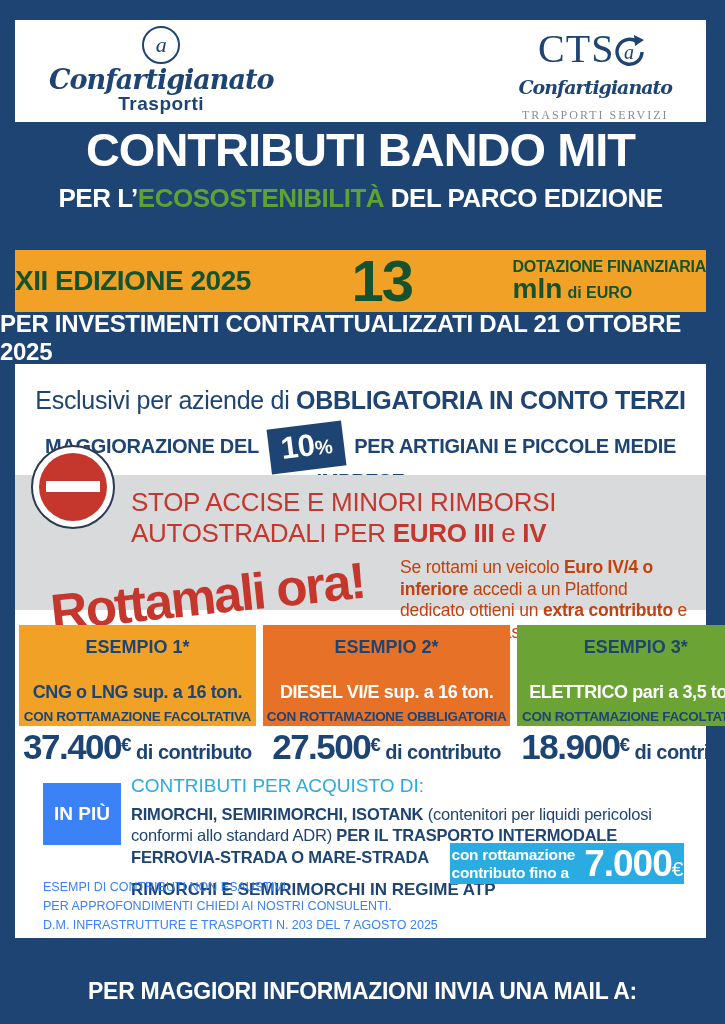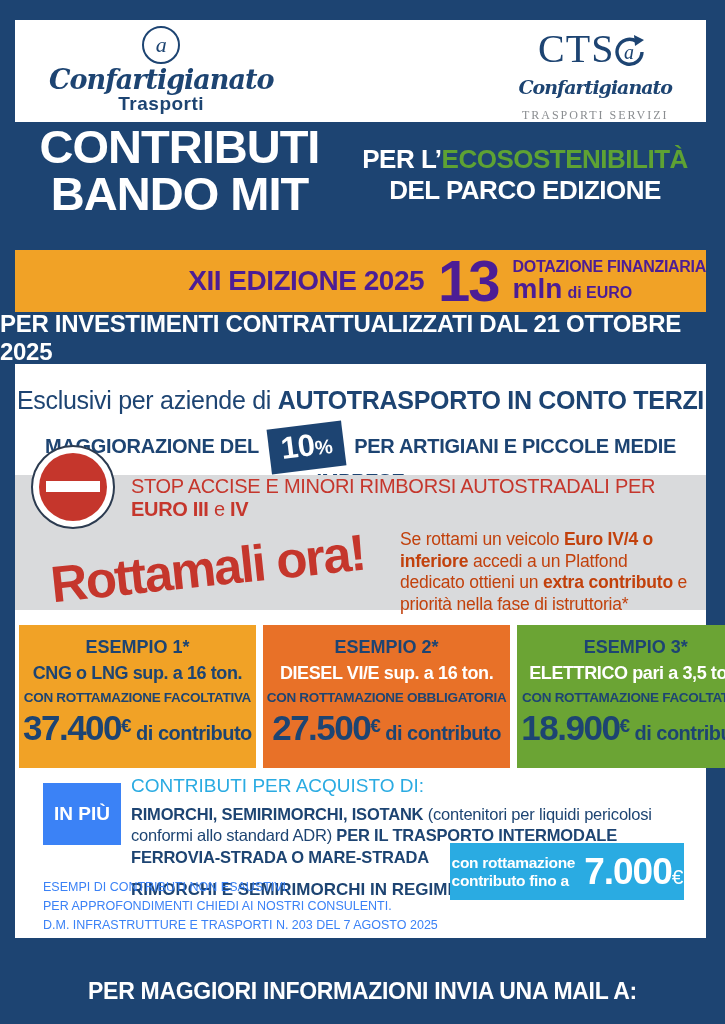--- a/index.html
+++ b/index.html
@@ -19,27 +19,27 @@
     letter-spacing:-1px;line-height:1;}
   .conf-script.small{font-size:19px;}
   .trasporti-sub{font-weight:bold;font-size:19px;line-height:1.2;letter-spacing:0.5px;}
   .logo-right{display:flex;flex-direction:column;align-items:center;color:#1d4472;}
   .cts-row{display:flex;align-items:center;}
   .cts-acronym{font-family:"Liberation Serif",serif;font-size:40px;line-height:1;letter-spacing:1px;}
   .cts-mark{margin-left:-6px;margin-top:10px;}
   .servizi-sub{color:#8a8d90;font-family:"Liberation Serif",serif;font-size:12px;letter-spacing:2px;margin-top:11px;}
   
   .header{position:absolute;top:122px;left:15px;right:19px;height:96px;color:#fff;
-    display:flex;flex-direction:row;justify-content:center;align-items:center;text-align:center;}
+    display:flex;flex-direction:column;justify-content:center;align-items:center;text-align:center;}
   .header-title{font-size:47px;font-weight:bold;letter-spacing:-1px;line-height:1;}
   .header-sub{font-size:26px;font-weight:bold;margin-top:10px;letter-spacing:-0.5px;}
   .hl-green{color:#5ea233;}
   
   .edition-bar{position:absolute;top:250px;left:15px;right:19px;height:62px;background:#f1a226;
-    display:flex;align-items:center;justify-content:flex-end;gap:14px;color:#4c1d95;}
+    display:flex;align-items:center;justify-content:space-between;gap:14px;color:#14532d;}
   .edition-text{font-size:28px;font-weight:bold;letter-spacing:-0.5px;}
   .edition-amount{font-size:58px;font-weight:bold;line-height:0.85;letter-spacing:-2px;}
   .dot-stack{display:flex;flex-direction:column;line-height:1.05;}
   .dot-top{font-size:16px;font-weight:bold;letter-spacing:-0.3px;}
   .dot-bottom{display:flex;align-items:baseline;gap:5px;}
   .dot-mln{font-size:28px;font-weight:bold;line-height:1;}
   .dot-dieuro{font-size:16px;font-weight:bold;}
   
   .invest-bar{position:absolute;top:312px;left:0;right:0;height:52px;
     display:flex;align-items:center;justify-content:center;color:#fff;font-weight:bold;
@@ -53,48 +53,48 @@
   .pct-badge{display:inline-block;background:#1d4472;color:#fff;font-weight:bold;
     padding:5px 12px 9px;transform:rotate(-7deg);margin:0 10px;line-height:1;vertical-align:middle;}
   .pct-num{font-size:31px;}
   .pct-sign{font-size:20px;}
   
   .gray-box{position:absolute;top:111px;left:0;right:0;height:135px;background:#d9dadc;}
   .stop-sign{position:absolute;left:16px;top:-30px;width:84px;height:84px;border-radius:50%;
     background:#fff;border:2px solid #2c3b50;display:grid;place-items:center;box-sizing:border-box;}
   .stop-inner{width:68px;height:68px;border-radius:50%;background:#c5362c;position:relative;}
   .stop-inner::after{content:"";position:absolute;left:11%;right:11%;top:41%;height:17%;background:#fff;}
-  .stop-line{margin-left:116px;color:#c5362c;font-size:20px;letter-spacing:-0.3px;}
+  .stop-line{margin-left:116px;padding-top:12px;color:#c5362c;font-size:26px;letter-spacing:-0.3px;}
   .scrap-row{display:flex;align-items:flex-start;margin-top:8px;}
   .rottamali{flex:1;text-align:center;color:#c5362c;font-weight:bold;font-size:51px;
     letter-spacing:-2px;transform:rotate(-6deg);line-height:1;margin-top:14px;}
   .scrap-note{width:292px;color:#c2410c;font-size:17.5px;line-height:1.24;padding-right:14px;letter-spacing:-0.2px;}
   
-  .examples-row{position:absolute;top:261px;left:4px;right:4px;height:143px;display:flex;gap:7px;}
+  .examples-row{position:absolute;top:261px;left:4px;right:4px;height:101px;display:flex;gap:7px;}
   .example{flex:1;color:#1d4472;text-align:center;padding:12px 4px 10px;box-sizing:border-box;}
   .ex1{background:#f1a226;}
   .ex2{background:#e87128;}
   .ex3{background:#6ba434;}
   .ex-title{font-size:18px;font-weight:bold;}
-  .ex-vehicle{font-size:18px;font-weight:bold;margin-top:5px;letter-spacing:-0.4px;white-space:nowrap;}
+  .ex-vehicle{font-size:18px;font-weight:bold;margin-top:24px;letter-spacing:-0.4px;white-space:nowrap;}
   .ex2 .ex-vehicle,.ex3 .ex-vehicle{color:#fff;}
   .ex-cond{font-size:13.5px;font-weight:bold;margin-top:6px;letter-spacing:-0.3px;white-space:nowrap;}
   .ex-amount-row{margin-top:3px;white-space:nowrap;}
   .ex-amount{font-size:35px;font-weight:bold;letter-spacing:-1.5px;}
   .ex-cur{font-size:19px;font-weight:bold;vertical-align:8px;}
   .ex-suffix{font-size:20px;font-weight:bold;letter-spacing:-0.5px;}
   
   .inpiu{position:absolute;top:411px;left:0;right:0;color:#1d4472;}
   .inpiu-badge{position:absolute;left:28px;top:8px;background:#3b82f6;color:#fff;
     font-weight:bold;font-size:19px;padding:20px 11px;letter-spacing:0;}
   .inpiu-text{margin-left:116px;margin-right:14px;}
   .inpiu-heading{color:#2aabe2;font-weight:normal;font-size:19px;}
   .inpiu-line1{font-size:16.5px;line-height:1.3;margin-top:7px;letter-spacing:-0.2px;}
   .inpiu-line2{font-size:17px;font-weight:bold;margin-top:12px;}
-  .badge7000{position:absolute;top:68px;right:22px;width:234px;height:57px;background:#2aabe2;
+  .badge7000{position:absolute;top:68px;right:22px;width:234px;height:41px;background:#2aabe2;
     color:#fff;display:flex;align-items:center;justify-content:center;gap:9px;box-sizing:border-box;}
   .b7-labels{font-size:15.5px;font-weight:bold;line-height:1.1;text-align:left;letter-spacing:-0.3px;}
   .b7-amount{font-size:37px;font-weight:bold;letter-spacing:-1px;}
   .b7-cur{font-size:21px;font-weight:normal;}
   
   .footnotes{position:absolute;top:514px;left:28px;color:#3b82f6;font-size:12.5px;line-height:1.5;}
   
   .footer{position:absolute;left:0;right:0;top:938px;height:106px;color:#fff;
     display:flex;flex-direction:column;align-items:center;justify-content:center;gap:9px;}
   .footer-info{font-weight:bold;font-size:23px;letter-spacing:-0.3px;}
@@ -146,21 +146,21 @@
       </span>
     </span>
   </div>
 
   <div class="invest-bar">PER INVESTIMENTI CONTRATTUALIZZATI DAL 21 OTTOBRE 2025</div>
 
   <div class="main-panel">
 
     <div class="exclusive">
       <div class="excl-line1" style="color:#1d4472;">
-        <span>Esclusivi per aziende di </span><span class="b">AUTOTRASPORTO IN CONTO TERZI</span>
+        <span>Esclusivi per aziende di </span><span class="b">OBBLIGATORIA IN CONTO TERZI</span>
       </div>
       <div class="excl-line2">
         <span>MAGGIORAZIONE DEL</span><span class="pct-badge"><span class="pct-num">10</span><span class="pct-sign">%</span></span><span>PER ARTIGIANI E PICCOLE MEDIE IMPRESE</span>
       </div>
     </div>
 
     <div class="gray-box">
       <div class="stop-sign">
         <div class="stop-inner"></div>
       </div>

